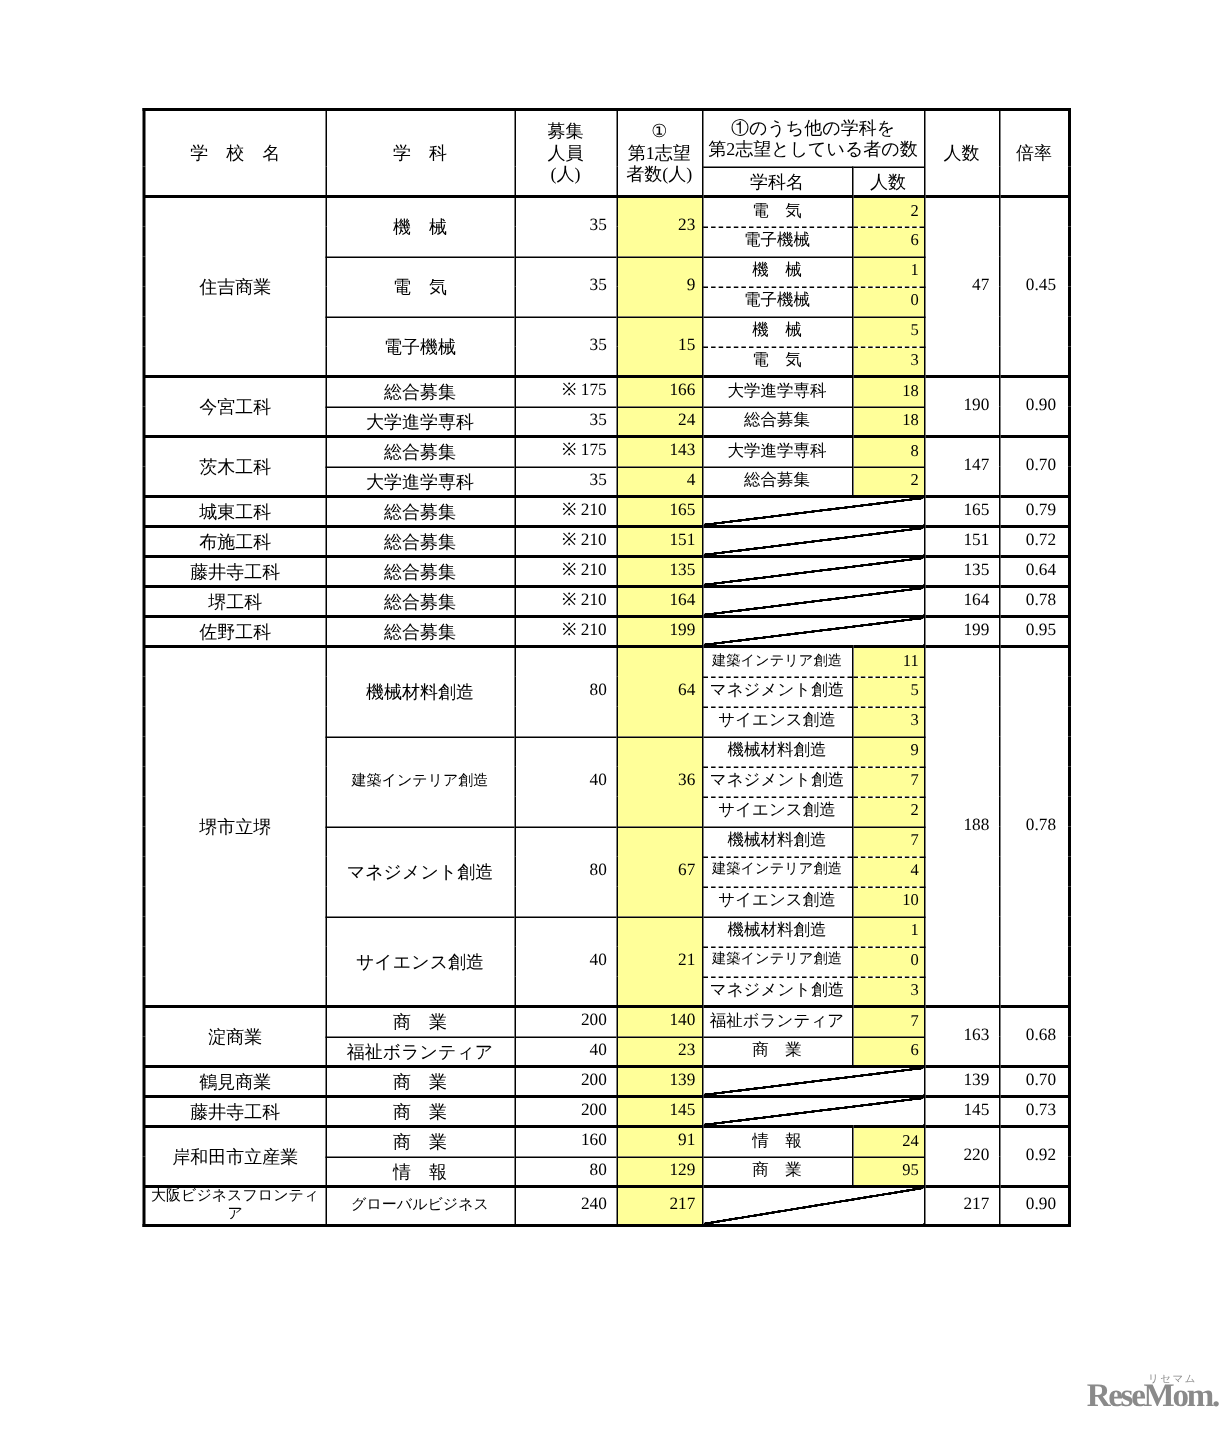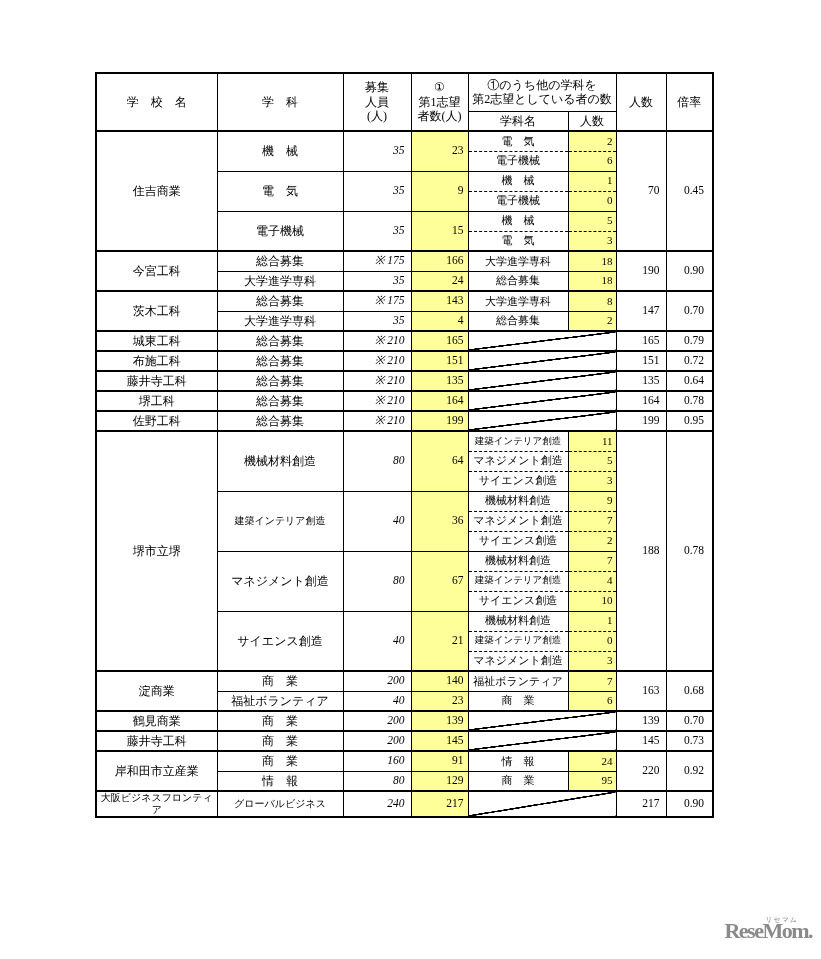--- a/index.html
+++ b/index.html
@@ -18,21 +18,21 @@
     font-weight:normal; font-size:12px; line-height:1.2;
     vertical-align:middle; text-align:center; padding:0 1px; overflow:hidden;
   }
   thead tr.h1 { height:38px; }
   thead tr.h2 { height:20px; }
   tbody tr { height:20px; }
   .pre { white-space:pre-line; }
   tr.group-start > td { border-top:2px solid var(--border,#000); }
 
   td.num { text-align:right; font-size:11.5px; }
-  td.cap { padding-right:6px;font-style:italic; }
+  td.cap { padding-right:6px; }
   td.first { padding-right:4px; }
   td.cnt { padding-right:3px; font-size:11px; }
   td.totalcell { padding-right:6px; }
   td.ratiocell { padding-right:8px; }
   td.hl { background:var(--hl,#ffff99); }
   td.subname { font-size:11px; }
   td.small { font-size:10px; }
   td.subsmall { font-size:9.5px; }
   td.dashed { border-top:1px dashed var(--border,#000); }
   td.diag { background-image:linear-gradient(to bottom right,
@@ -82,21 +82,21 @@
       </tr>
     </thead>
     <tbody>
         <tr class="group-start">
           <td class="schoolcell" rowspan="6">住吉商業</td>
           <td class="deptcell" rowspan="2">機　械</td>
           <td class="num cap" rowspan="2">35</td>
           <td class="num first hl" rowspan="2">23</td>
           <td class="subname">電　気</td>
           <td class="num cnt hl">2</td>
-          <td class="num totalcell" rowspan="6">70</td>
+          <td class="num totalcell" rowspan="6">47</td>
           <td class="num ratiocell" rowspan="6">0.45</td>
         </tr>
         <tr>
           <td class="subname dashed">電子機械</td>
           <td class="num cnt hl dashed">6</td>
         </tr>
         <tr>
           <td class="deptcell" rowspan="2">電　気</td>
           <td class="num cap" rowspan="2">35</td>
           <td class="num first hl" rowspan="2">9</td>

